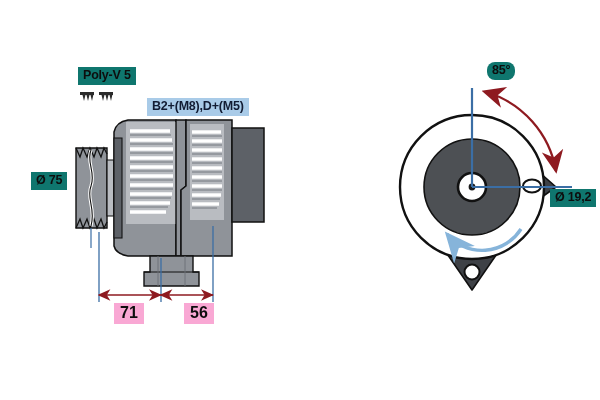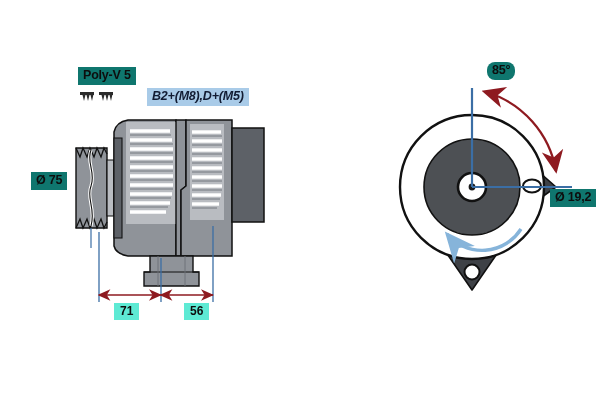--- a/index.html
+++ b/index.html
@@ -35,24 +35,24 @@
     color: #0d0d0d;
     padding: 2px 5px 3px 5px;
     line-height: 1.05;
     white-space: nowrap;
     letter-spacing: -0.2px;
   }
   .callout.yellow { background: #0f766e; }
   .callout.blue   { background: #a9cbe8; color: #121c33; }
   .dim-label {
     position: absolute;
-    background: #5eead4;
+    background: #f9a8d4;
     font-family: "Liberation Sans", sans-serif;
     font-weight: bold;
-    font-size: 12px;
+    font-size: 16px;
     color: #0d0d0d;
     padding: 1px 6px 2px 6px;
     white-space: nowrap;
   }
 </style>
 </head>
 <body>
 
 <div id="stage">
 
@@ -209,21 +209,21 @@
       </g>
 
       <path d="M486,92 A 100 100 0 0 1 556,171" fill="none" stroke="#8e1a20" stroke-width="2.3" marker-start="url(#arcArrowStart)" marker-end="url(#arcArrow)"></path>
 
       <path d="M521,229 A 46 46 0 0 1 447,234" fill="none" stroke="#86b4da" stroke-width="3.4" marker-end="url(#rotArrow)"></path>
     </g>
   </svg>
 
   <div class="callout yellow" style="left:78px; top:67px;">Poly-V 5</div>
 
-  <div class="callout blue" style="left:147px; top:88px;font-style:italic;">B2+(M8),D+(M5)</div>
+  <div class="callout blue" style="left:147px; top:98px;">B2+(M8),D+(M5)</div>
 
   <div class="callout yellow" style="left:31px; top:172px;">Ø 75</div>
 
   <div class="dim-label" style="left:114px; top:303px;">71</div>
 
   <div class="dim-label" style="left:184px; top:303px;">56</div>
 
   <div class="callout yellow" style="left:487px; top:62px;border-radius:8px;">85°</div>
 
   <div class="callout yellow" style="left:550px; top:189px;">Ø 19,2</div>

